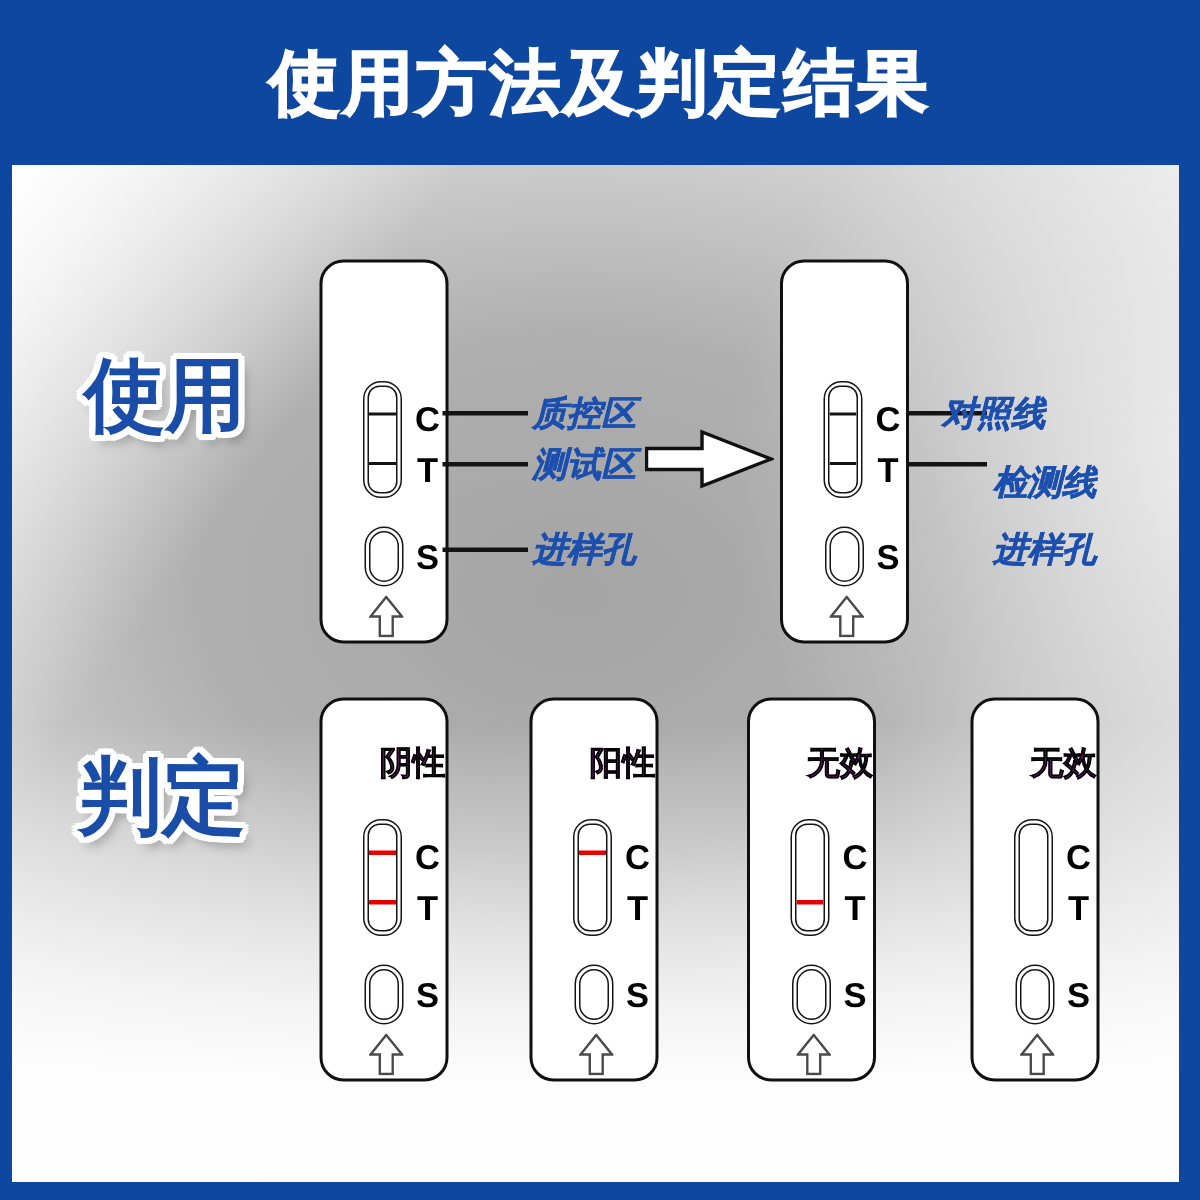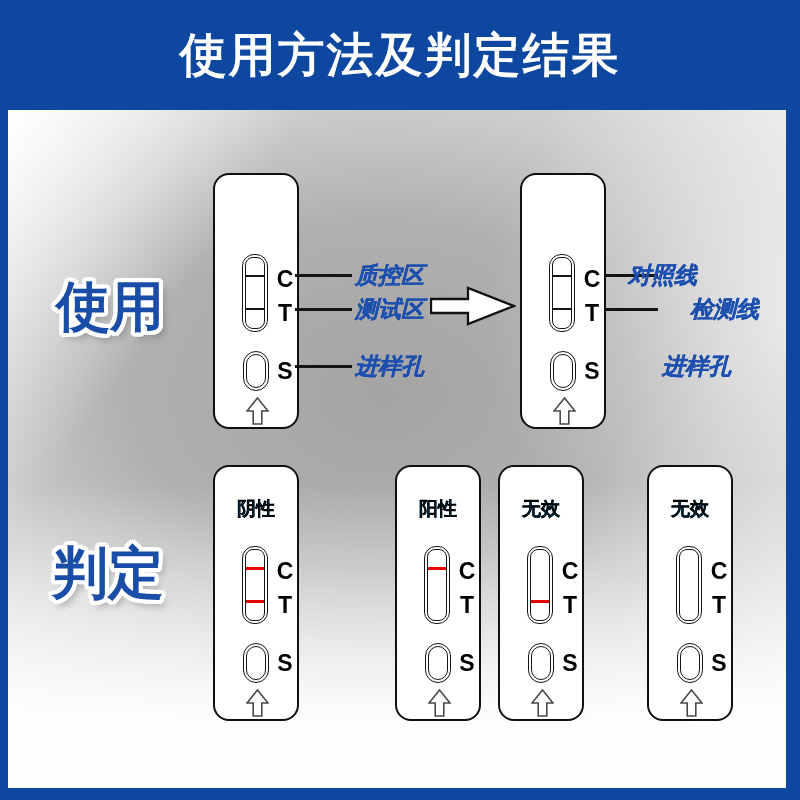--- a/index.html
+++ b/index.html
@@ -1,35 +1,35 @@
 <!DOCTYPE html>
 <html><head>
 <meta charset="utf-8">
 <style>
   html,body{margin:0;padding:0;}
   body{width:800px;height:800px;position:relative;background:#0e479f;font-family:"Liberation Sans",sans-serif;overflow:hidden;}
   .header{position:absolute;left:0;top:0;width:800px;height:110px;display:flex;align-items:center;justify-content:center;}
-  .header h1{margin:0;color:#fff;font-size:47px;font-weight:normal;letter-spacing:2px;-webkit-text-stroke:1.3px #ffffff;}
+  .header h1{margin:0;color:#fff;font-size:47px;font-weight:bold;letter-spacing:2px;-webkit-text-stroke:1.3px #ffffff;}
   .content{position:absolute;left:8px;top:110px;width:778px;height:678px;
     background:
       linear-gradient(125deg, #ffffff 0%, rgba(255,255,255,0) 24%),
       linear-gradient(to bottom, rgba(255,255,255,0) 55%, rgba(255,255,255,0.95) 90%),
       radial-gradient(circle 430px at 103% 30%, rgba(255,255,255,0.6), rgba(255,255,255,0) 75%),
       radial-gradient(ellipse 80% 64% at 48% 42%, #a4a4a4 0%, #b0b0b0 40%, #d5d5d5 75%, #efefef 100%);
   }
   .side-label{position:absolute;color:#1a4da8;font-weight:bold;}
-  .side-label .ln{display:block;margin-top:42px;}
+  .side-label .ln{display:block;}
   .outline{text-shadow:
      -4px 0 0 #fff,4px 0 0 #fff,0 -4px 0 #fff,0 4px 0 #fff,
      -3px -3px 0 #fff,3px -3px 0 #fff,-3px 3px 0 #fff,3px 3px 0 #fff,
      -4px -2px 0 #fff,-4px 2px 0 #fff,4px -2px 0 #fff,4px 2px 0 #fff,
      -2px -4px 0 #fff,2px -4px 0 #fff,-2px 4px 0 #fff,2px 4px 0 #fff,
      4px 6px 7px rgba(0,0,0,.3);}
   .cassette{position:absolute;width:86px;height:256px;background:#fff;border:2.5px solid #101010;border-radius:16px;box-sizing:border-box;}
-  .cas-title{position:absolute;left:0;right:0;top:29px;text-align:center;font-size:19px;line-height:26px;font-weight:bold;color:#0369a1;-webkit-text-stroke:0.35px #000;}
+  .cas-title{position:absolute;left:0;right:0;top:29px;text-align:right;font-size:22px;line-height:26px;font-weight:bold;color:#701a75;-webkit-text-stroke:0.35px #000;}
   .cas-window{position:absolute;left:27px;top:79px;width:26px;height:78px;border:1.7px solid #151515;border-radius:12px;box-sizing:border-box;padding:2px;background:#fff;}
   .cas-window-inner{width:100%;height:100%;border:1.3px solid #151515;border-radius:8px;box-sizing:border-box;position:relative;overflow:hidden;}
   .wline{position:absolute;left:0;right:0;}
   .wline.c{top:24%;}
   .wline.t{top:72%;}
   .wline.black{height:2px;background:#141414;}
   .wline.red{height:3px;background:#e60000;}
   .cas-letter{position:absolute;left:58px;width:24px;text-align:center;font-weight:bold;color:#000;font-size:23px;line-height:23px;}
   .letter-c{top:93px;}
   .letter-t{top:127px;}
@@ -102,21 +102,21 @@
   <div class="leader" style="left:287px;top:255px;width:57px;"></div>
 
   <div class="leader" style="left:598px;top:164px;width:52px;"></div>
   <div class="leader" style="left:598px;top:198px;width:52px;"></div>
 
   <div class="ann" style="left:347px;top:154px;">质控区</div>
   <div class="ann" style="left:347px;top:188px;">测试区</div>
   <div class="ann" style="left:347px;top:245px;">进样孔</div>
 
   <div class="ann" style="left:620px;top:154px;">对照线</div>
-  <div class="ann" style="left:654px;top:188px;margin-left:28px;">检测线</div>
+  <div class="ann" style="left:654px;top:200px;">检测线</div>
   <div class="ann" style="left:654px;top:245px;">进样孔</div>
 
   <div class="cassette" style="left:205px;top:355px;">
     <div class="cas-title">阴性</div>
     <div class="cas-window">
       <div class="cas-window-inner">
         <div class="wline red c" style="display: block;"></div>
         <div class="wline red t" style="display: block;"></div>
       </div>
     </div>
@@ -124,21 +124,21 @@
     <div class="cas-letter letter-t">T</div>
     <div class="cas-oval">
         <div class="cas-oval-inner"></div>
       </div>
     <div class="cas-letter letter-s">S</div>
     <svg class="cas-arrow" width="23" height="28" viewBox="0 0 23 28">
       <path d="M11.5 1 L22 14 H15.8 V27 H7.2 V14 H1 Z" fill="#ffffff" stroke="#4a4a4a" stroke-width="1.6"></path>
     </svg>
   </div>
 
-  <div class="cassette" style="left:345px;top:355px;margin-left:42px;">
+  <div class="cassette" style="left:345px;top:355px;">
     <div class="cas-title">阳性</div>
     <div class="cas-window">
       <div class="cas-window-inner">
         <div class="wline red c" style="display: block;"></div>
 
       </div>
     </div>
     <div class="cas-letter letter-c">C</div>
     <div class="cas-letter letter-t">T</div>
     <div class="cas-oval">

